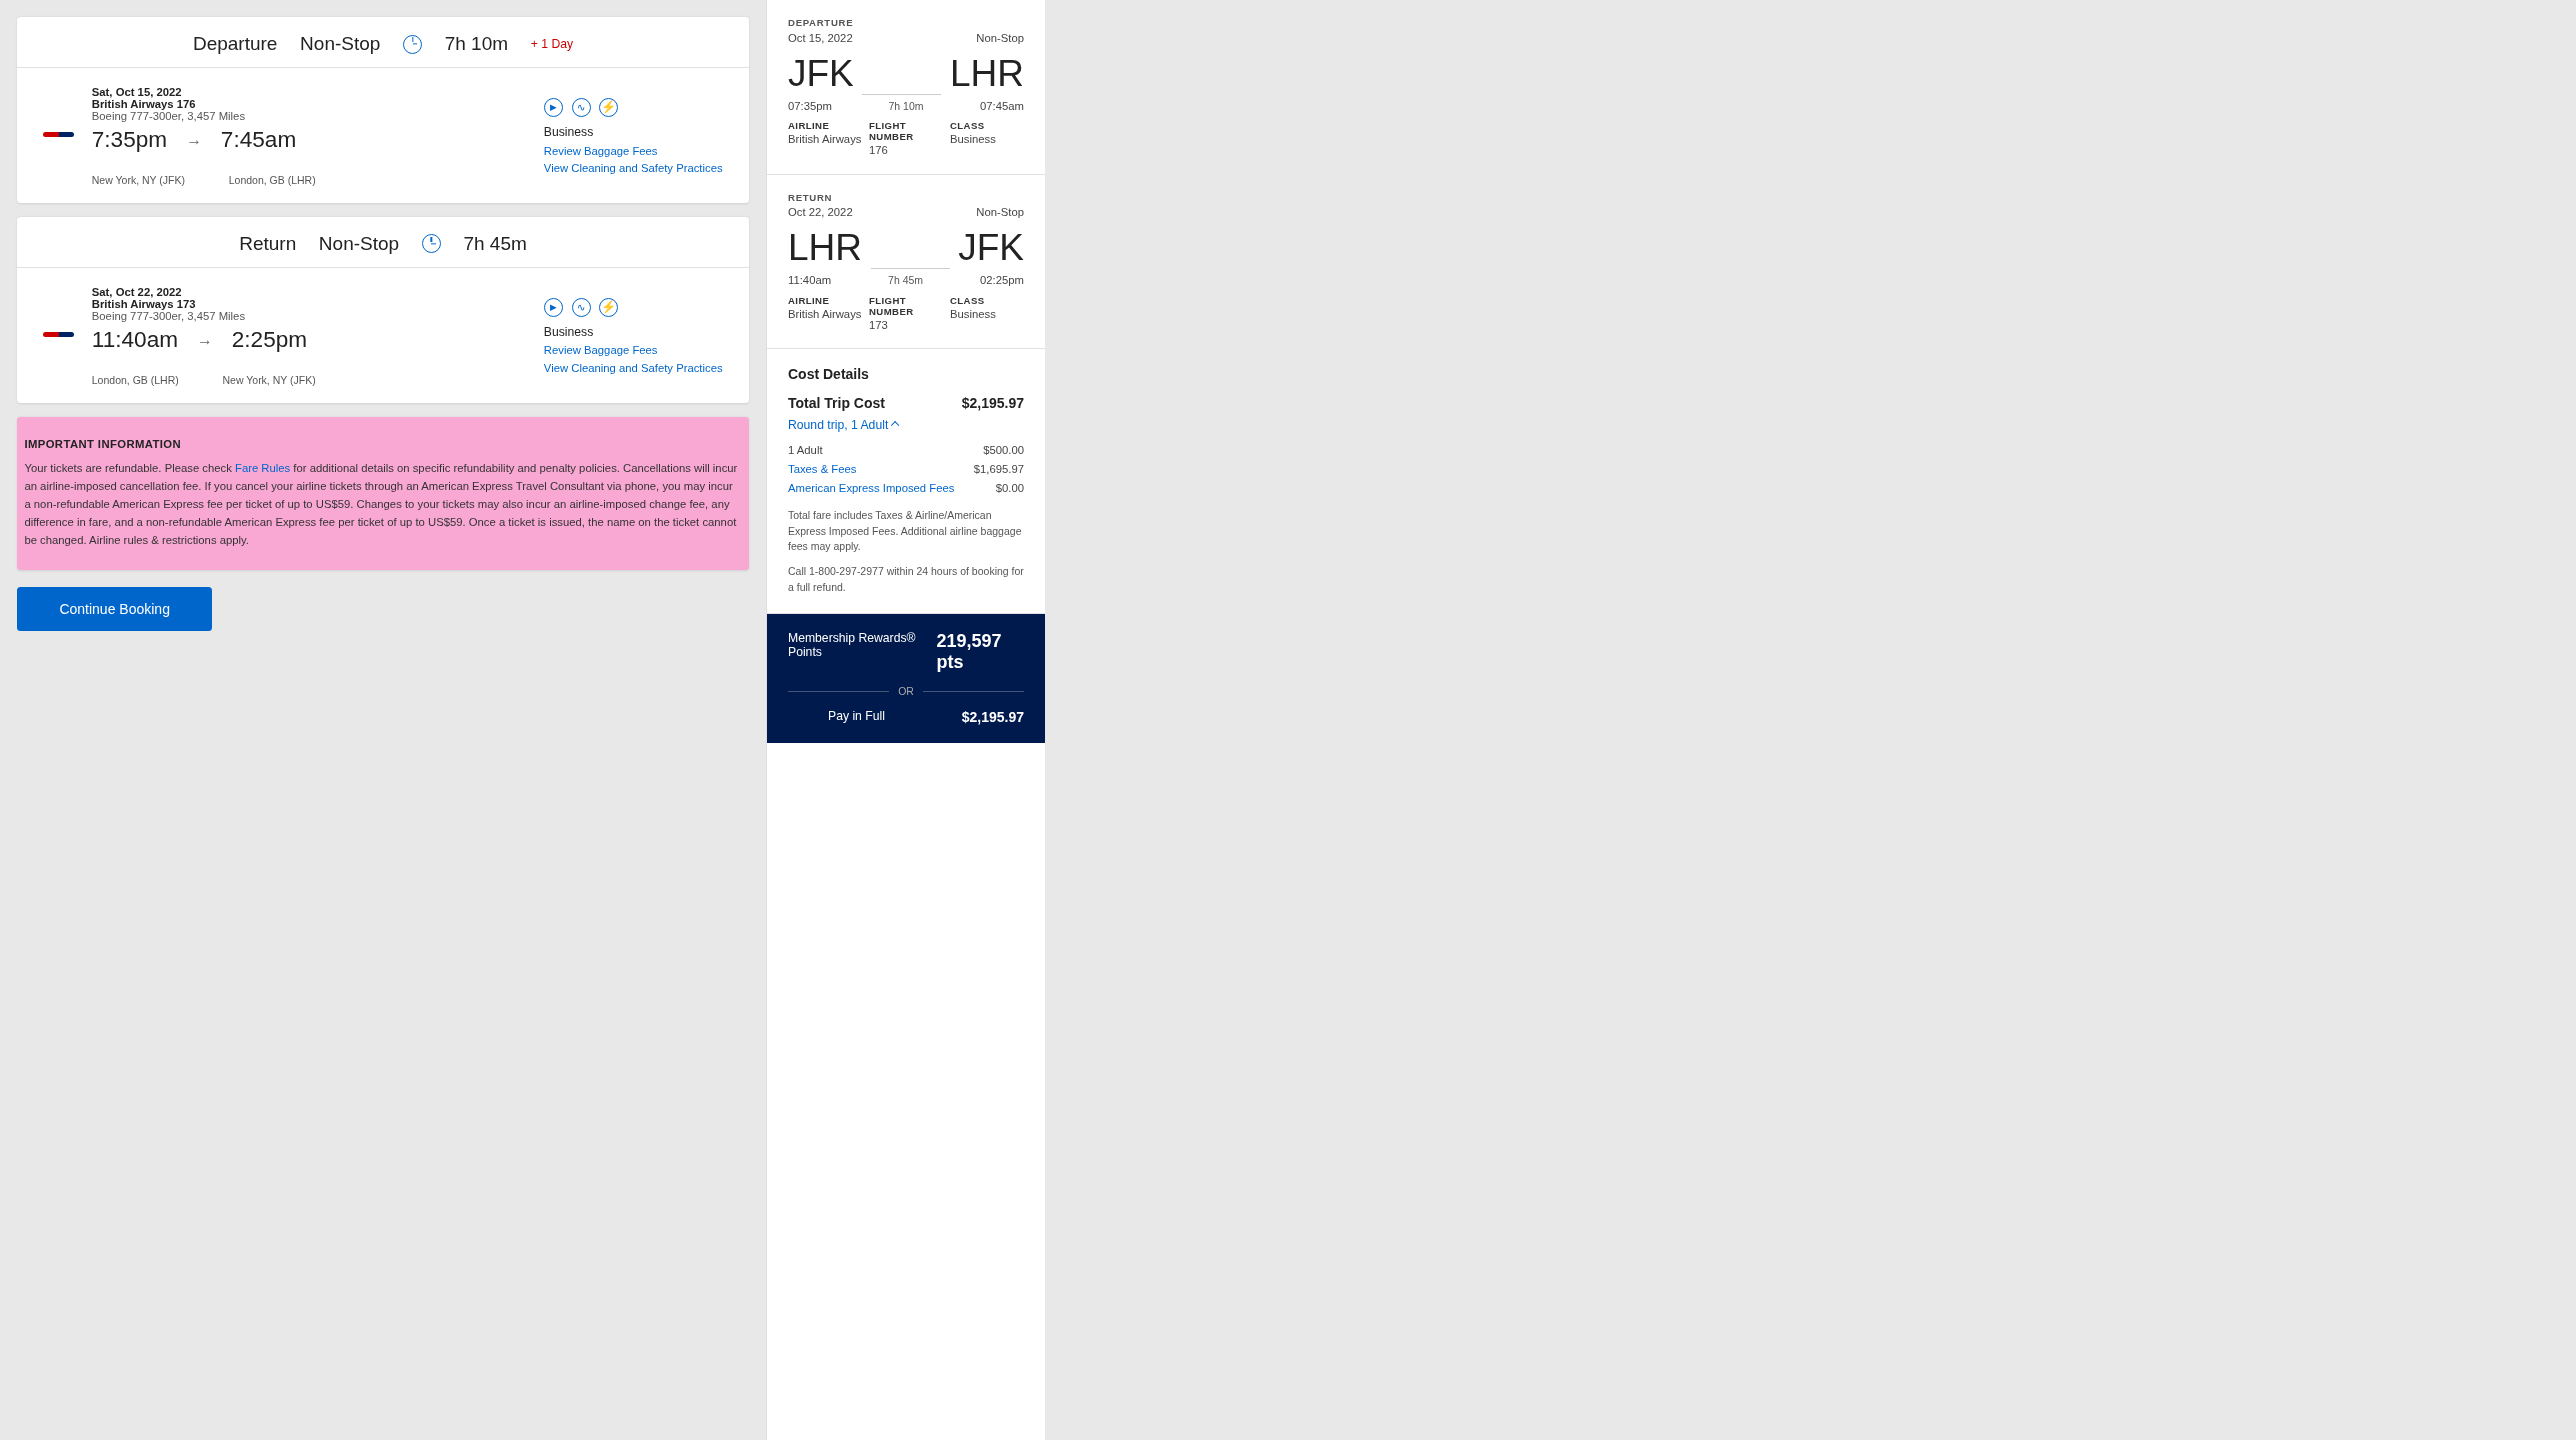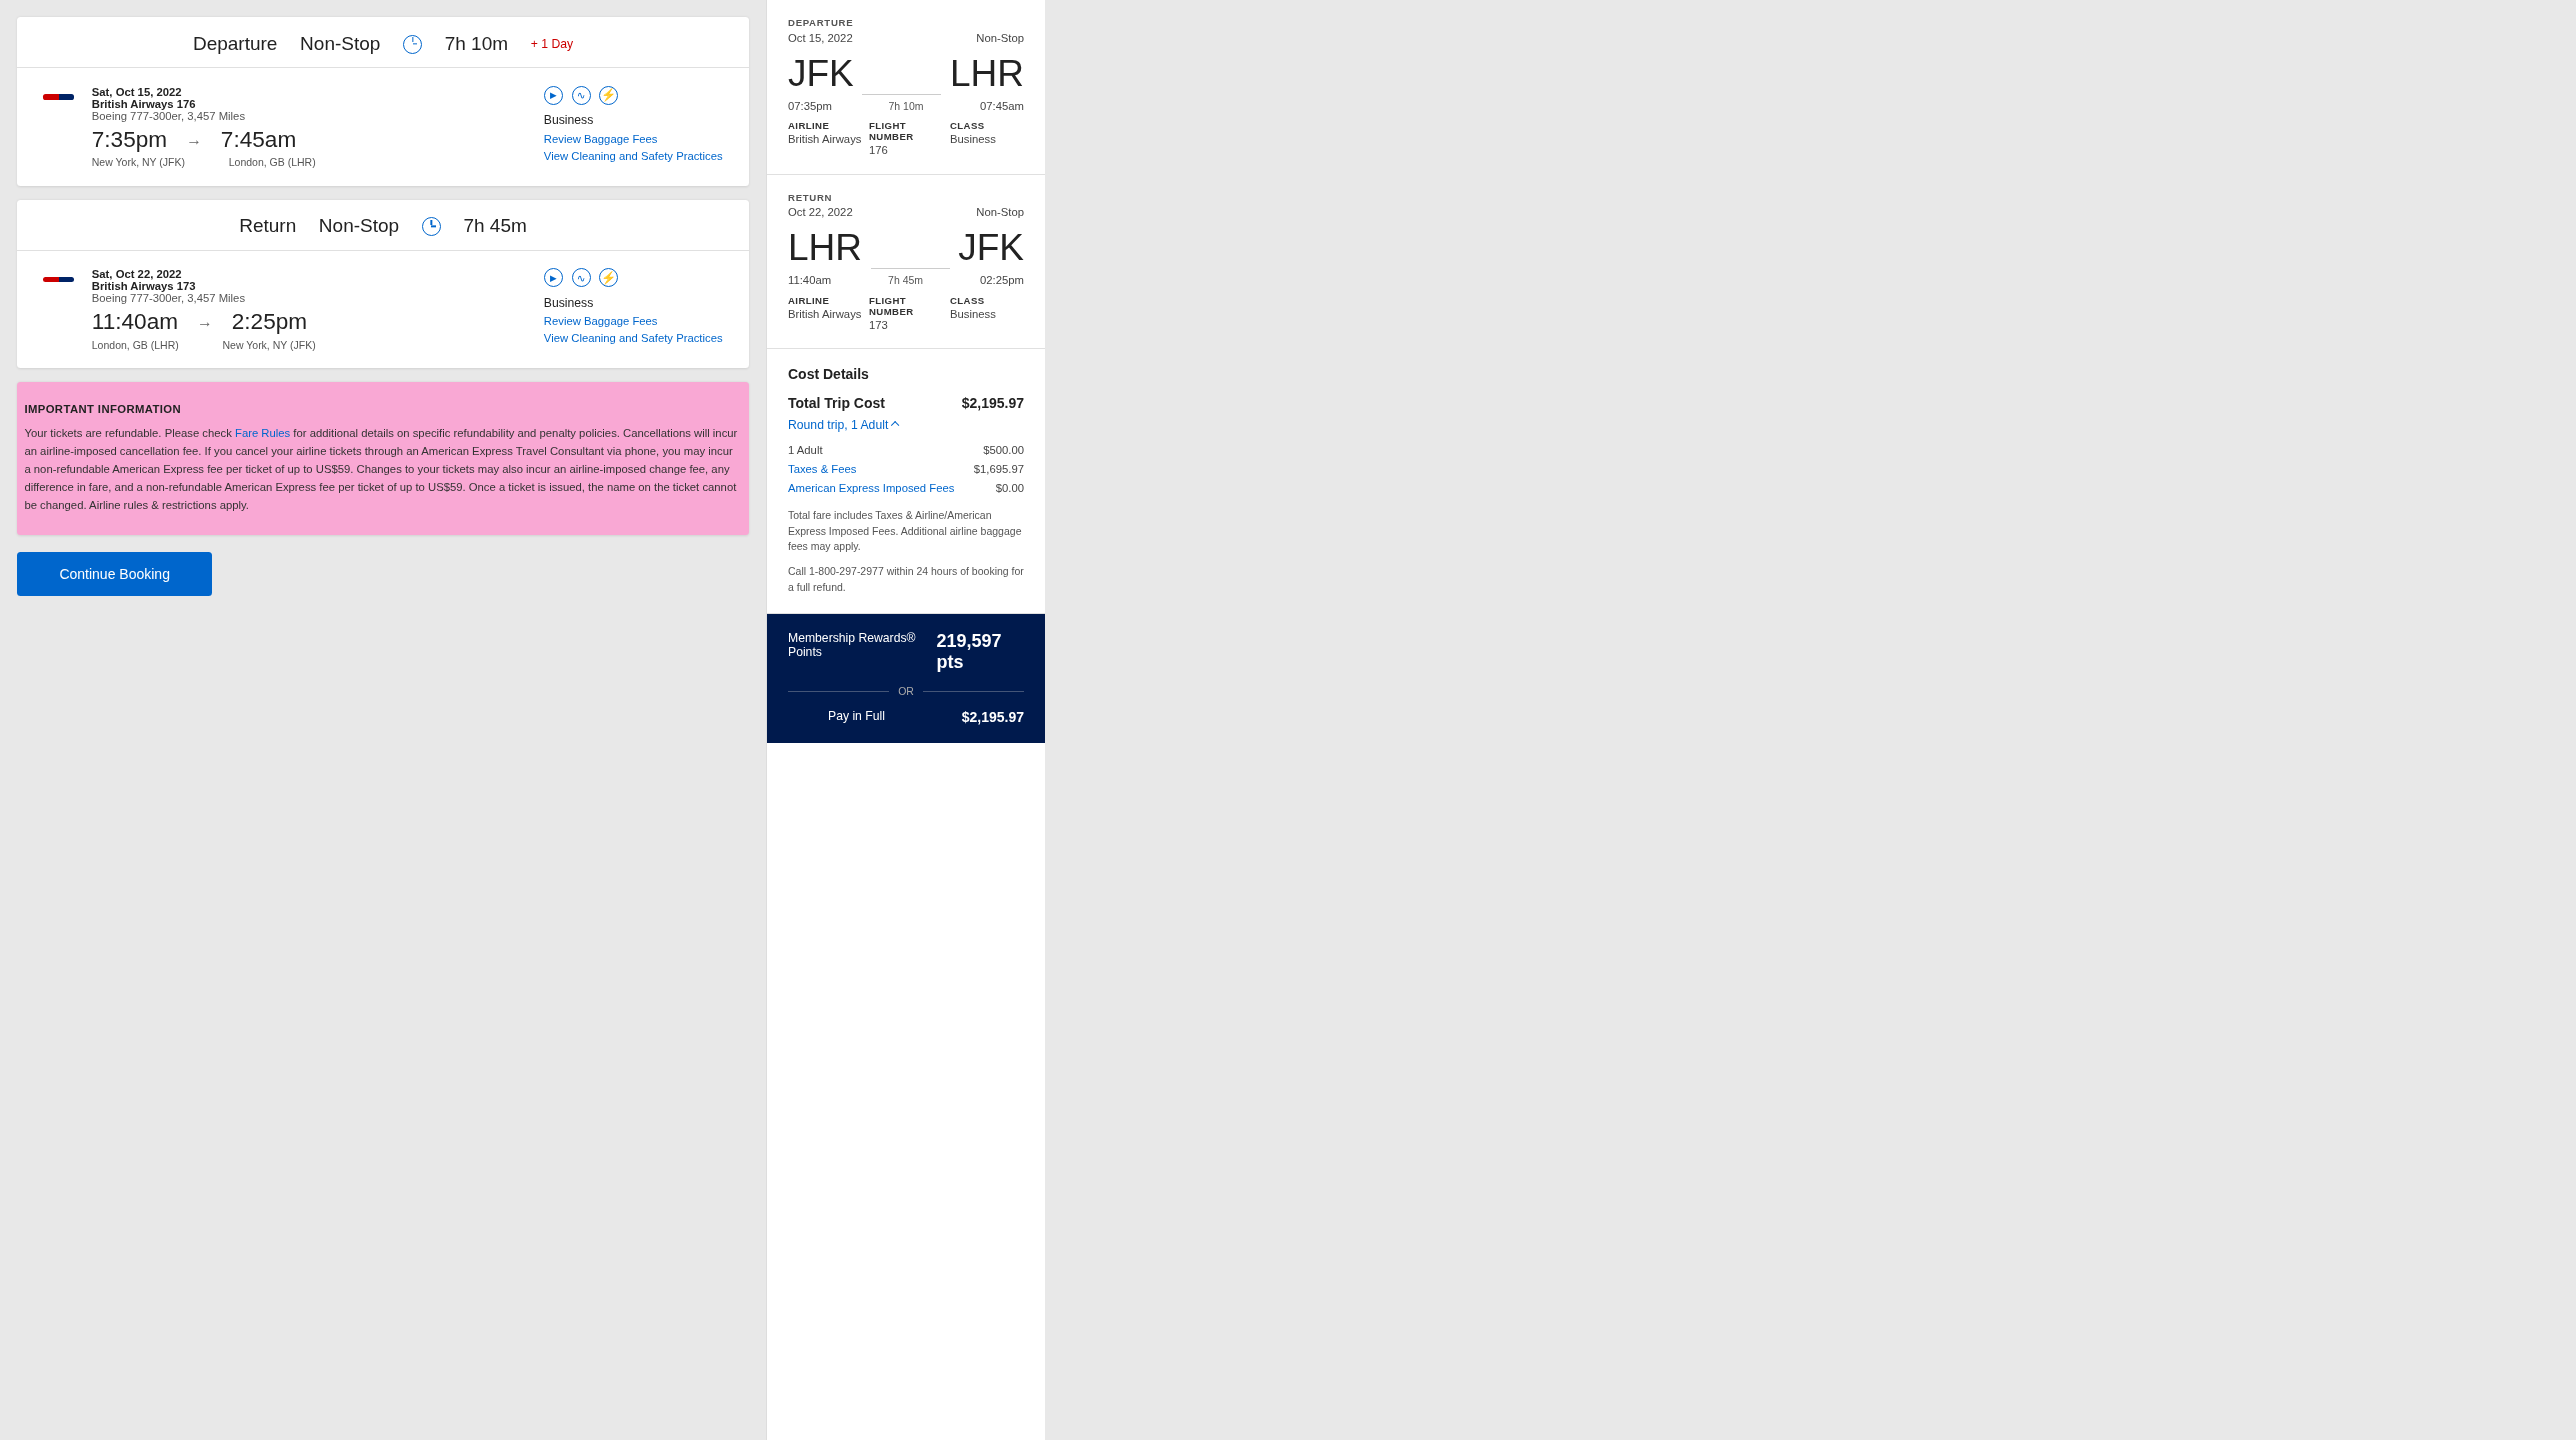--- a/index.html
+++ b/index.html
@@ -65,21 +65,21 @@
       width: 4.4px;
       height: 1.3px;
       background: #0066cc;
       top: 50%;
       left: 50%;
       transform: translateY(-50%);
     }
     .flight-row {
       padding: 17.4px 26px;
       display: flex;
-      align-items: flex-start;
+      align-items: center;
       gap: 17.4px;
     }
     .airline-logo {
       width: 31px;
       height: 21px;
       flex-shrink: 0;
       margin-top: 3.5px;
     }
     .airline-logo-inner {
       width: 31px;
@@ -111,21 +111,21 @@
       font-weight: 400;
       color: #222;
     }
     .arrow-icon {
       color: #666;
       font-size: 15.7px;
     }
     .flight-subinfo {
       font-size: 10.5px;
       color: #555;
-      margin-top: 3px;
+      margin-top: 21px;
     }
     .right-section {
       display: flex;
       flex-direction: column;
       align-items: flex-start;
       gap: 5.2px;
       min-width: 157px;
     }
     .amenity-icons {
       display: flex;

